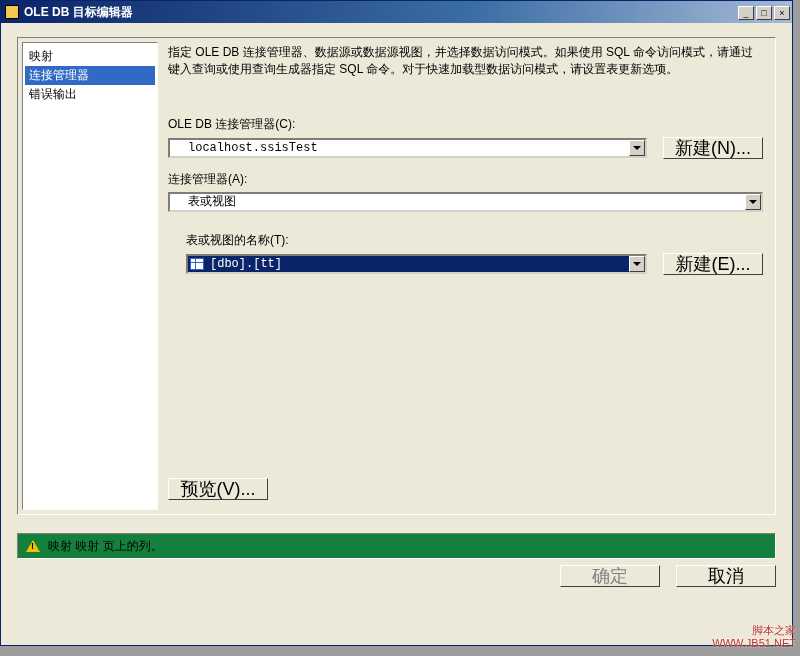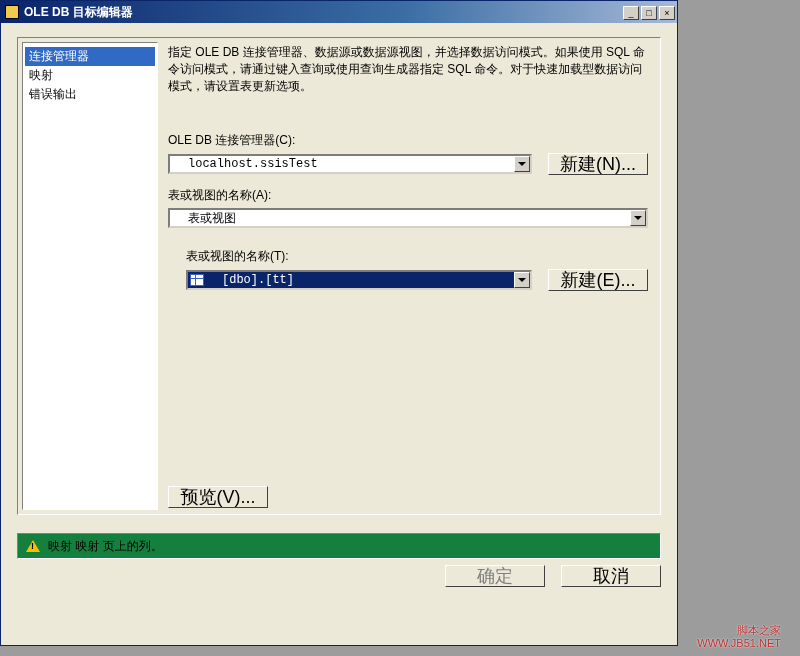--- a/index.html
+++ b/index.html
@@ -9,21 +9,21 @@
     font-size: 12px;
     background: #9c9c9c;
     width: 800px;
     height: 656px;
     overflow: hidden;
     position: relative;
   }
   .window {
     position: absolute;
     left: 0; top: 0;
-    width: 678px;
+    width: 793px;
     height: 646px;
     background: #ece9d8;
     border: 1px solid #0a246a;
   }
   .titlebar {
     height: 22px;
     background: linear-gradient(to right, #0a246a 0%, #3b6ea5 60%, #a6b9d6 100%);
     color: #fff;
     display: flex;
     align-items: center;
@@ -158,21 +158,20 @@
     padding: 0;
   }
   .combo-selected-inner {
     background: #0a246a;
     color: #fff;
     display: flex;
     align-items: center;
     height: 100%;
     width: calc(100% - 16px);
     padding-left: 2px;
-    gap: 12px;
   }
   .table-icon {
     width: 14px; height: 12px;
     background: #fff;
     border: 1px solid #3a5fcd;
     margin-right: 6px;
     display: inline-block;
     position: relative;
   }
   .table-icon::before {
@@ -181,21 +180,21 @@
     top:3px;left:0;right:0;height:1px;background:#3a5fcd;
   }
   .table-icon::after {
     content:"";
     position:absolute;
     top:0;bottom:0;left:4px;width:1px;background:#3a5fcd;
   }
   .spacer { flex: 1; }
   .preview-row {
     margin-top: auto;
-    margin-bottom: 0;
+    margin-bottom: 8px;
   }
   .preview-row .btn { margin-left: 0; }
   .warning-bar {
     margin: 8px 16px 0 16px;
     height: 26px;
     background: #15803d;
     border: 1px solid #808080;
     border-right-color: #fff;
     border-bottom-color: #fff;
     display: flex;
@@ -220,21 +219,21 @@
   }
   .footer-buttons {
     display: flex;
     justify-content: flex-end;
     padding: 6px 16px 0 16px;
     gap: 16px;
   }
   .footer-buttons .btn { margin-left: 0; }
   .watermark {
     position: absolute;
-    right: 19px; bottom: 6px;
+    right: 4px; bottom: 6px;
     font-size: 11px;
     color: #c03030;
     text-align: right;
     line-height: 1.2;
     font-family: Arial, sans-serif;
     text-shadow: 0 0 2px #fff;
   }
 </style>
 </head>
 <body>
@@ -247,38 +246,38 @@
       <div class="win-btn">_</div>
       <div class="win-btn">□</div>
       <div class="win-btn">×</div>
     </div>
   </div>
 
   <div class="content">
 
     <div class="main-area">
       <div class="sidebar">
+        <div class="side-item">映射</div>
         <div class="side-item selected">连接管理器</div>
-        <div class="side-item">映射</div>
         <div class="side-item">错误输出</div>
       </div>
 
       <div class="right-pane">
         <div class="instruction">指定 OLE DB 连接管理器、数据源或数据源视图，并选择数据访问模式。如果使用 SQL 命令访问模式，请通过键入查询或使用查询生成器指定 SQL 命令。对于快速加载型数据访问模式，请设置表更新选项。</div>
 
         <div class="field-label">OLE DB 连接管理器(C):</div>
         <div class="row">
           <div class="combo">
             <span>localhost.ssisTest</span>
             <div class="combo-arrow"></div>
           </div>
           <button class="btn">新建(N)...</button>
         </div>
 
-        <div class="field-label">表或视图的名称(A):</div>
+        <div class="field-label">连接管理器(A):</div>
         <div class="row">
           <div class="combo full" style="font-family:inherit;">
             <span>表或视图</span>
             <div class="combo-arrow"></div>
           </div>
         </div>
 
         <div class="indent-section">
           <div class="field-label">表或视图的名称(T):</div>
           <div class="row">

